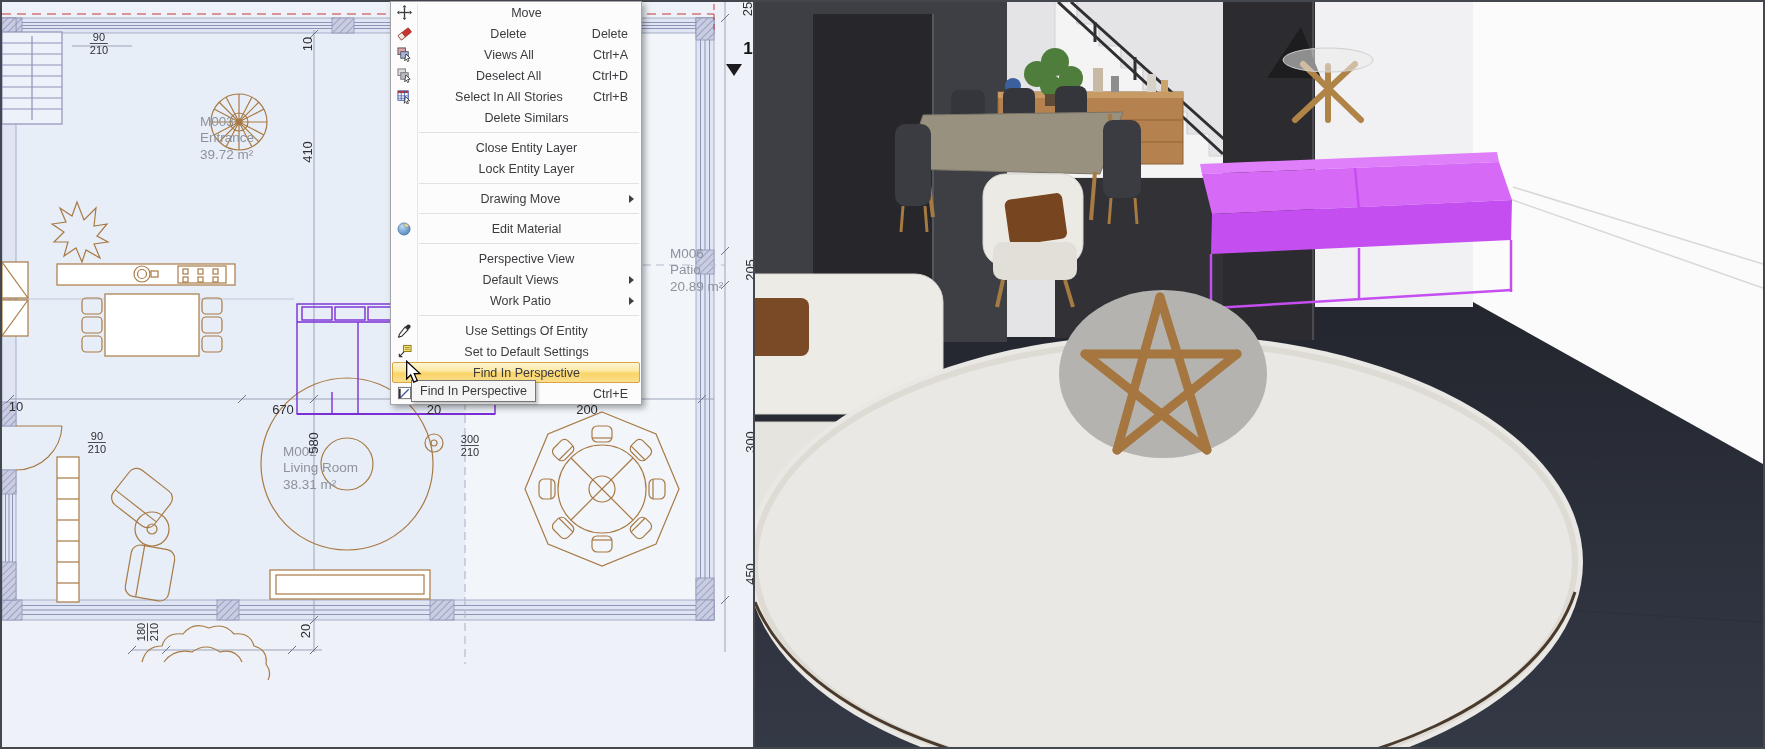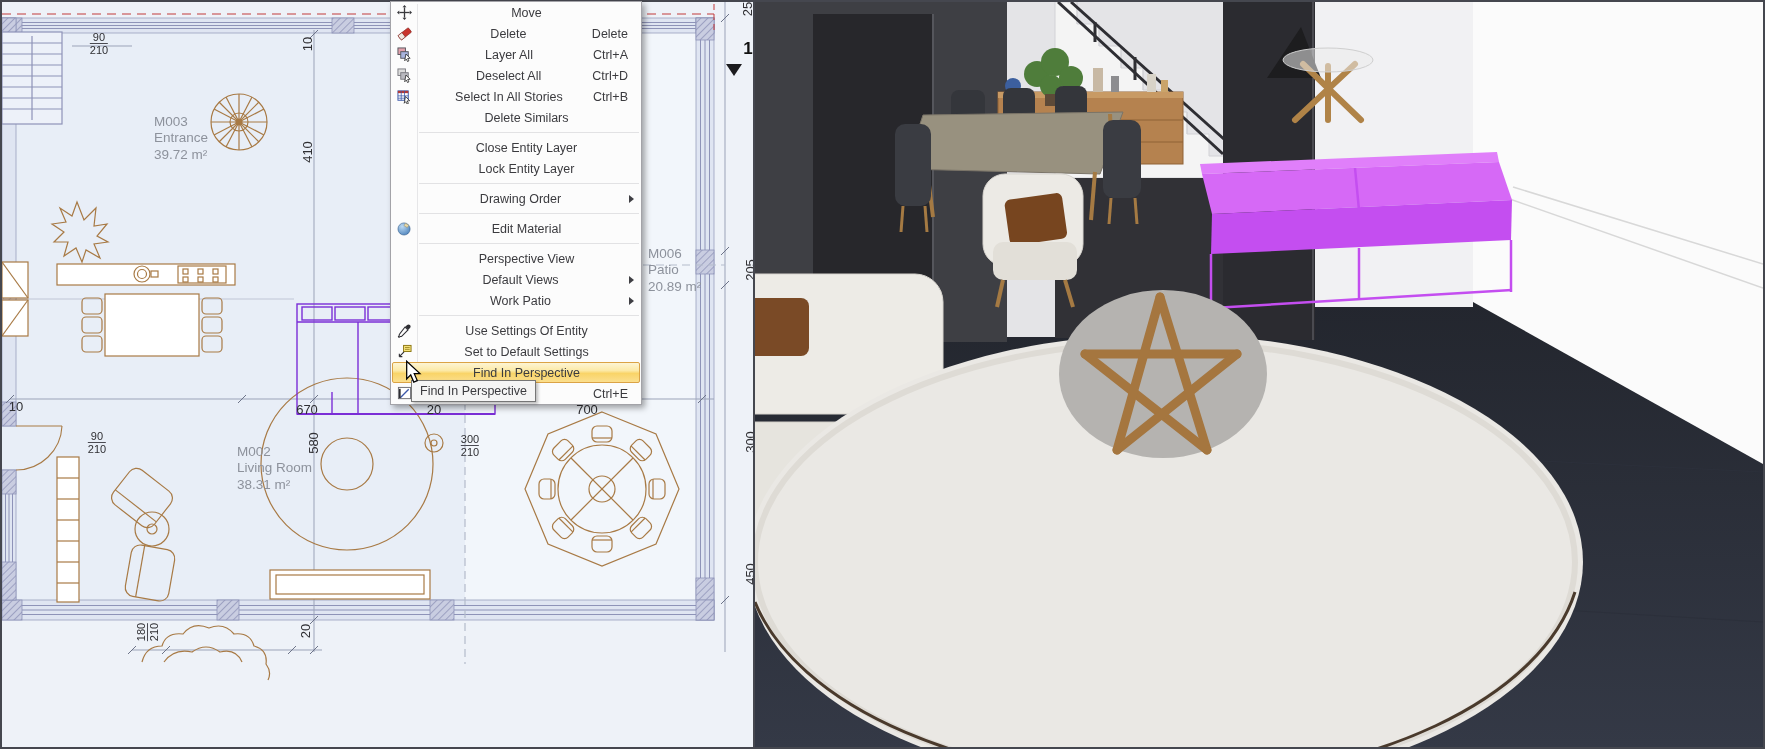--- a/index.html
+++ b/index.html
@@ -1,21 +1,21 @@
 <!DOCTYPE html>
 <html><head>
 <meta charset="utf-8">
 <style>
   html,body{margin:0;padding:0;background:#222;}
   .app{position:relative;width:1765px;height:749px;background:#45474f;overflow:hidden;
        font-family:"Liberation Sans",sans-serif;}
   
   .plan-panel{position:absolute;left:2px;top:2px;width:751px;height:745px;background:#eef2f8;overflow:hidden;}
   .plan-svg{position:absolute;left:0;top:0;}
-  .room-label{position:absolute;font-size:13.5px;color:#8d929c;line-height:1.22;z-index:3;}
+  .room-label{position:absolute;font-size:13.5px;color:#8d929c;line-height:1.22;z-index:3;margin-left:46px;}
   .dim{position:absolute;font-size:13px;color:#2f2f33;white-space:nowrap;line-height:1;z-index:3;}
   .dim-big{font-size:17px;font-weight:bold;color:#111;}
   .frac{display:inline-flex;flex-direction:column;align-items:center;font-size:11px;}
   .frac .den{border-top:1px solid #4a4a52;padding-top:1px;}
   .story-marker{position:absolute;left:724px;top:62px;width:0;height:0;z-index:3;
       border-left:8px solid transparent;border-right:8px solid transparent;border-top:12px solid #1c1c1f;}
   
   .view3d{position:absolute;left:755px;top:2px;width:1008px;height:745px;background:#23262e;overflow:hidden;}
   
   .context-menu{position:absolute;left:390px;top:1px;width:252px;z-index:10;background:#fcfcfc;
@@ -267,40 +267,40 @@
         <line x1="330" y1="390" x2="330" y2="412"></line>
         <line x1="295" y1="412" x2="493" y2="412" stroke-width="2.2"></line>
       </g>
     </svg>
 
     <div class="room-label" style="left:152px;top:112px">
       <div>M003</div>
       <div>Entrance</div>
       <div>39.72 m²</div>
     </div>
-    <div class="room-label" style="left:646px;top:244px">
+    <div class="room-label" style="left:622px;top:244px">
       <div>M006</div>
       <div>Patio</div>
       <div>20.89 m²</div>
     </div>
     <div class="room-label" style="left:235px;top:442px">
       <div>M002</div>
       <div>Living Room</div>
       <div>38.31 m²</div>
     </div>
     <div class="story-marker"></div>
   <div class="dim frac" style="left: 97px; top: 42px; transform: translate(-50%, -50%) rotate(0deg);">
         <span>90</span>
         <span class="den">210</span>
       </div>
       <div class="dim" style="left: 305px; top: 42px; transform: translate(-50%, -50%) rotate(-90deg);">10</div>
       <div class="dim" style="left: 305px; top: 150px; transform: translate(-50%, -50%) rotate(-90deg);">410</div>
-      <div class="dim" style="left: 281px; top: 407px; transform: translate(-50%, -50%) rotate(0deg); margin-left: 24px;">670</div>
+      <div class="dim" style="left: 281px; top: 407px; transform: translate(-50%, -50%) rotate(0deg);">670</div>
       <div class="dim" style="left: 432px; top: 407px; transform: translate(-50%, -50%) rotate(0deg);">20</div>
-      <div class="dim" style="left: 585px; top: 407px; transform: translate(-50%, -50%) rotate(0deg);">700</div>
+      <div class="dim" style="left: 585px; top: 407px; transform: translate(-50%, -50%) rotate(0deg);">200</div>
       <div class="dim" style="left: 311px; top: 441px; transform: translate(-50%, -50%) rotate(-90deg);">580</div>
       <div class="dim frac" style="left: 95px; top: 441px; transform: translate(-50%, -50%) rotate(0deg);">
         <span>90</span>
         <span class="den">210</span>
       </div>
       <div class="dim frac" style="left: 468px; top: 444px; transform: translate(-50%, -50%) rotate(0deg);">
         <span>300</span>
         <span class="den">210</span>
       </div>
       <div class="dim" style="left: 14px; top: 404px; transform: translate(-50%, -50%) rotate(0deg);">10</div>
@@ -489,21 +489,21 @@
         <span class="mi-shortcut">Delete</span>
       </div>
       <div class="menu-item">
         <span class="mi-icon">
           <svg width="15" height="15" viewBox="0 0 16 16">
             <rect x="1" y="1" width="8" height="7" fill="#e2a1ab" stroke="#55565e"></rect>
             <rect x="4" y="5" width="8" height="7" fill="#a9b4dd" stroke="#55565e"></rect>
             <path d="M9.5 7.5l4.5 4.5-2.6.2 1.3 2.6-1.5.7-1.2-2.6-1.8 1.8z" fill="#fff" stroke="#000" stroke-width="0.7"></path>
           </svg>
         </span>
-        <span class="mi-label">Layer All</span>
+        <span class="mi-label">Views All</span>
         <span class="mi-shortcut">Ctrl+A</span>
       </div>
       <div class="menu-item">
         <span class="mi-icon">
           <svg width="15" height="15" viewBox="0 0 16 16">
             <rect x="1" y="1" width="8" height="7" fill="#dcdcdc" stroke="#7a7a80"></rect>
             <rect x="4" y="5" width="8" height="7" fill="#b9b9bf" stroke="#7a7a80"></rect>
             <path d="M9.5 7.5l4.5 4.5-2.6.2 1.3 2.6-1.5.7-1.2-2.6-1.8 1.8z" fill="#fff" stroke="#000" stroke-width="0.7"></path>
           </svg>
         </span>
@@ -534,21 +534,21 @@
         <span class="mi-shortcut"></span>
       </div>
       <div class="menu-item">
         <span class="mi-icon"></span>
         <span class="mi-label">Lock Entity Layer</span>
         <span class="mi-shortcut"></span>
       </div>
       <div class="menu-sep"></div>
       <div class="menu-item">
         <span class="mi-icon"></span>
-        <span class="mi-label">Drawing Order</span>
+        <span class="mi-label">Drawing Move</span>
         <span class="mi-shortcut"></span>
         <span class="mi-arrow"></span>
       </div>
       <div class="menu-sep"></div>
       <div class="menu-item">
         <span class="mi-icon">
           <svg width="15" height="15" viewBox="0 0 16 16">
             <circle cx="7.5" cy="8.5" r="6.5" fill="url(#sphG)" stroke="#2b5586" stroke-width="0.6"></circle>
             <path d="M9 2.5l3.5 2-1.5 2.5-3.5-2z" fill="#e8d9a8" stroke="#9c8a55" stroke-width="0.5"></path>
           </svg>

